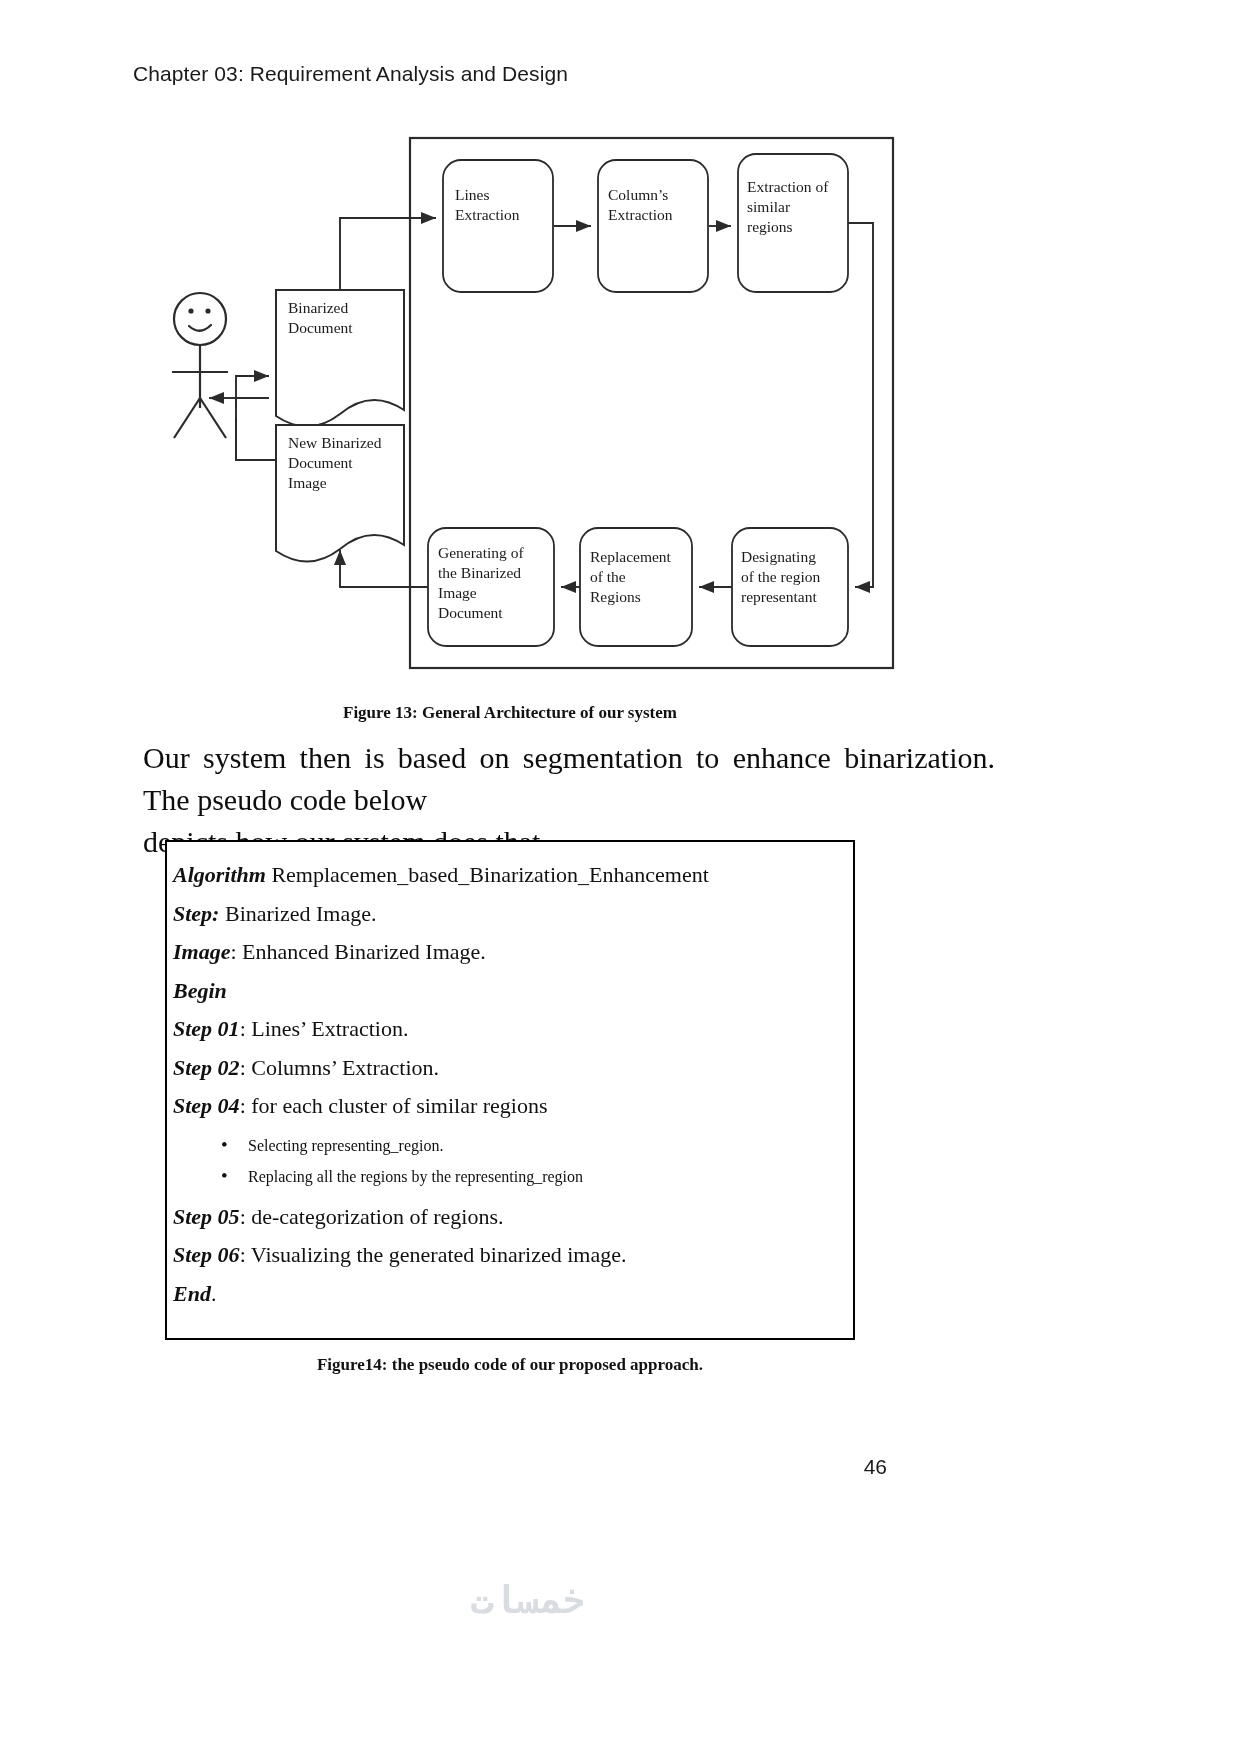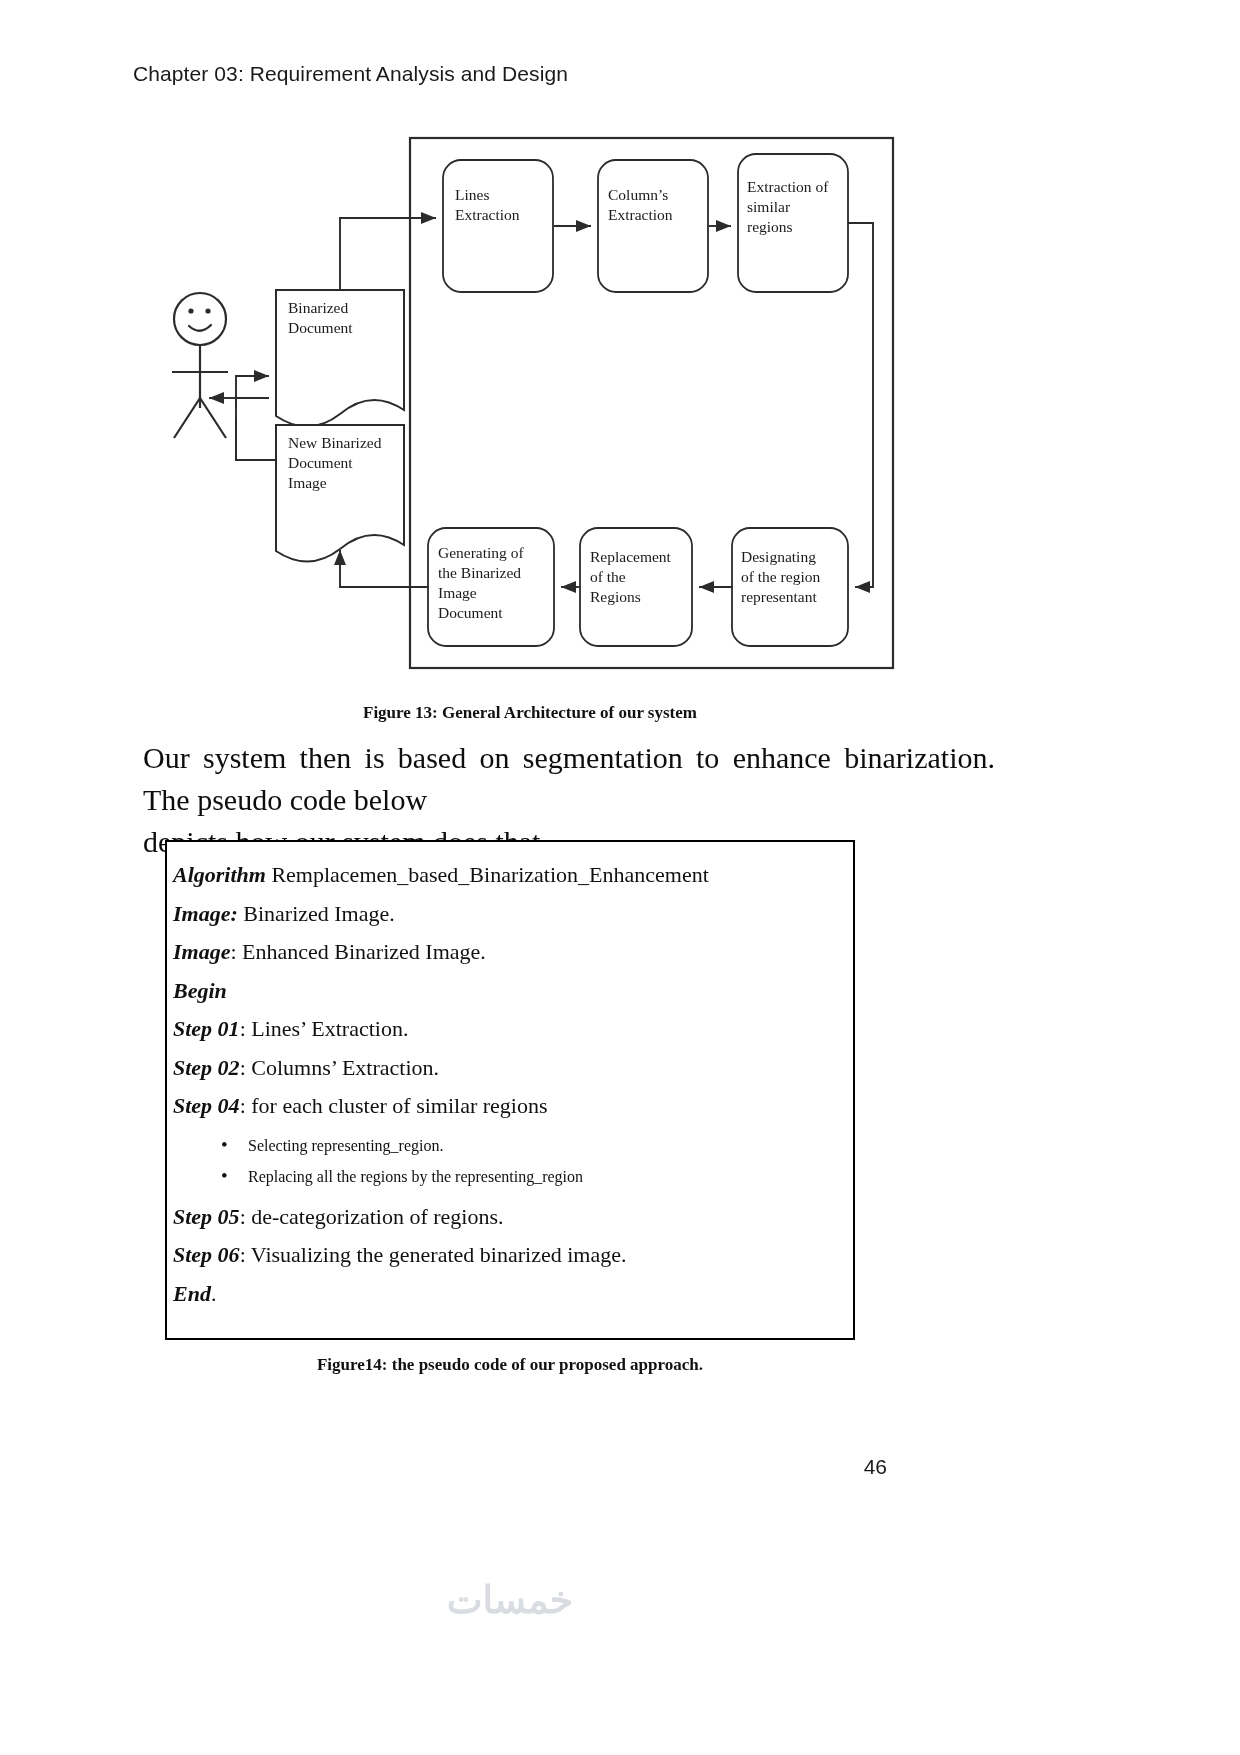--- a/index.html
+++ b/index.html
@@ -40,21 +40,21 @@
 
   .fig-caption {
     position: absolute;
     width: 100%;
     text-align: center;
     font-family: "Liberation Serif", serif;
     font-weight: bold;
     font-size: 17px;
     color: #111;
   }
-  #fig13-caption { top: 703px; left: 0; padding-left: 20px; }
+  #fig13-caption { top: 703px; left: 0; }
   #fig14-caption { top: 1355px; left: 0; }
 
   
   .body-par {
     position: absolute;
     left: 131px;
     top: 737px;
     width: 852px;
     font-size: 30px;
     line-height: 42px;
@@ -121,27 +121,28 @@
     margin-left: 36px;
   }
 
   
   .watermark {
     position: absolute;
     left: 0;
     top: 1578px;
     width: 100%;
     text-align: center;
-    font-family: Liberation Sans, sans-serif;
+    font-family: Liberation Mono, monospace;
     font-size: 38px;
     font-weight: bold;
     color: #d9dde2;
     letter-spacing: 2px;
     direction: rtl;
     user-select: none;
+    padding-left: 18px;
   }
 
   
   .dtext {
     font-family: "Liberation Serif", serif;
     font-size: 15.5px;
     fill: #1b1b1b;
   }
 </style>
 </head>
@@ -260,21 +261,21 @@
   </div>
 
   <div class="algo-box">
     <div class="algo-inner">
 
       <div class="algo-line">
         <b>Algorithm</b><span> Remplacemen_based_Binarization_Enhancement</span>
       </div>
 
       <div class="algo-line">
-        <b>Image:</b><span> Binarized Image.</span>
+        <b>Step:</b><span> Binarized Image.</span>
       </div>
 
       <div class="algo-line">
         <b>Image</b><span>: Enhanced Binarized Image.</span>
       </div>
 
       <div class="algo-line">
         <b>Begin</b>
       </div>
 

